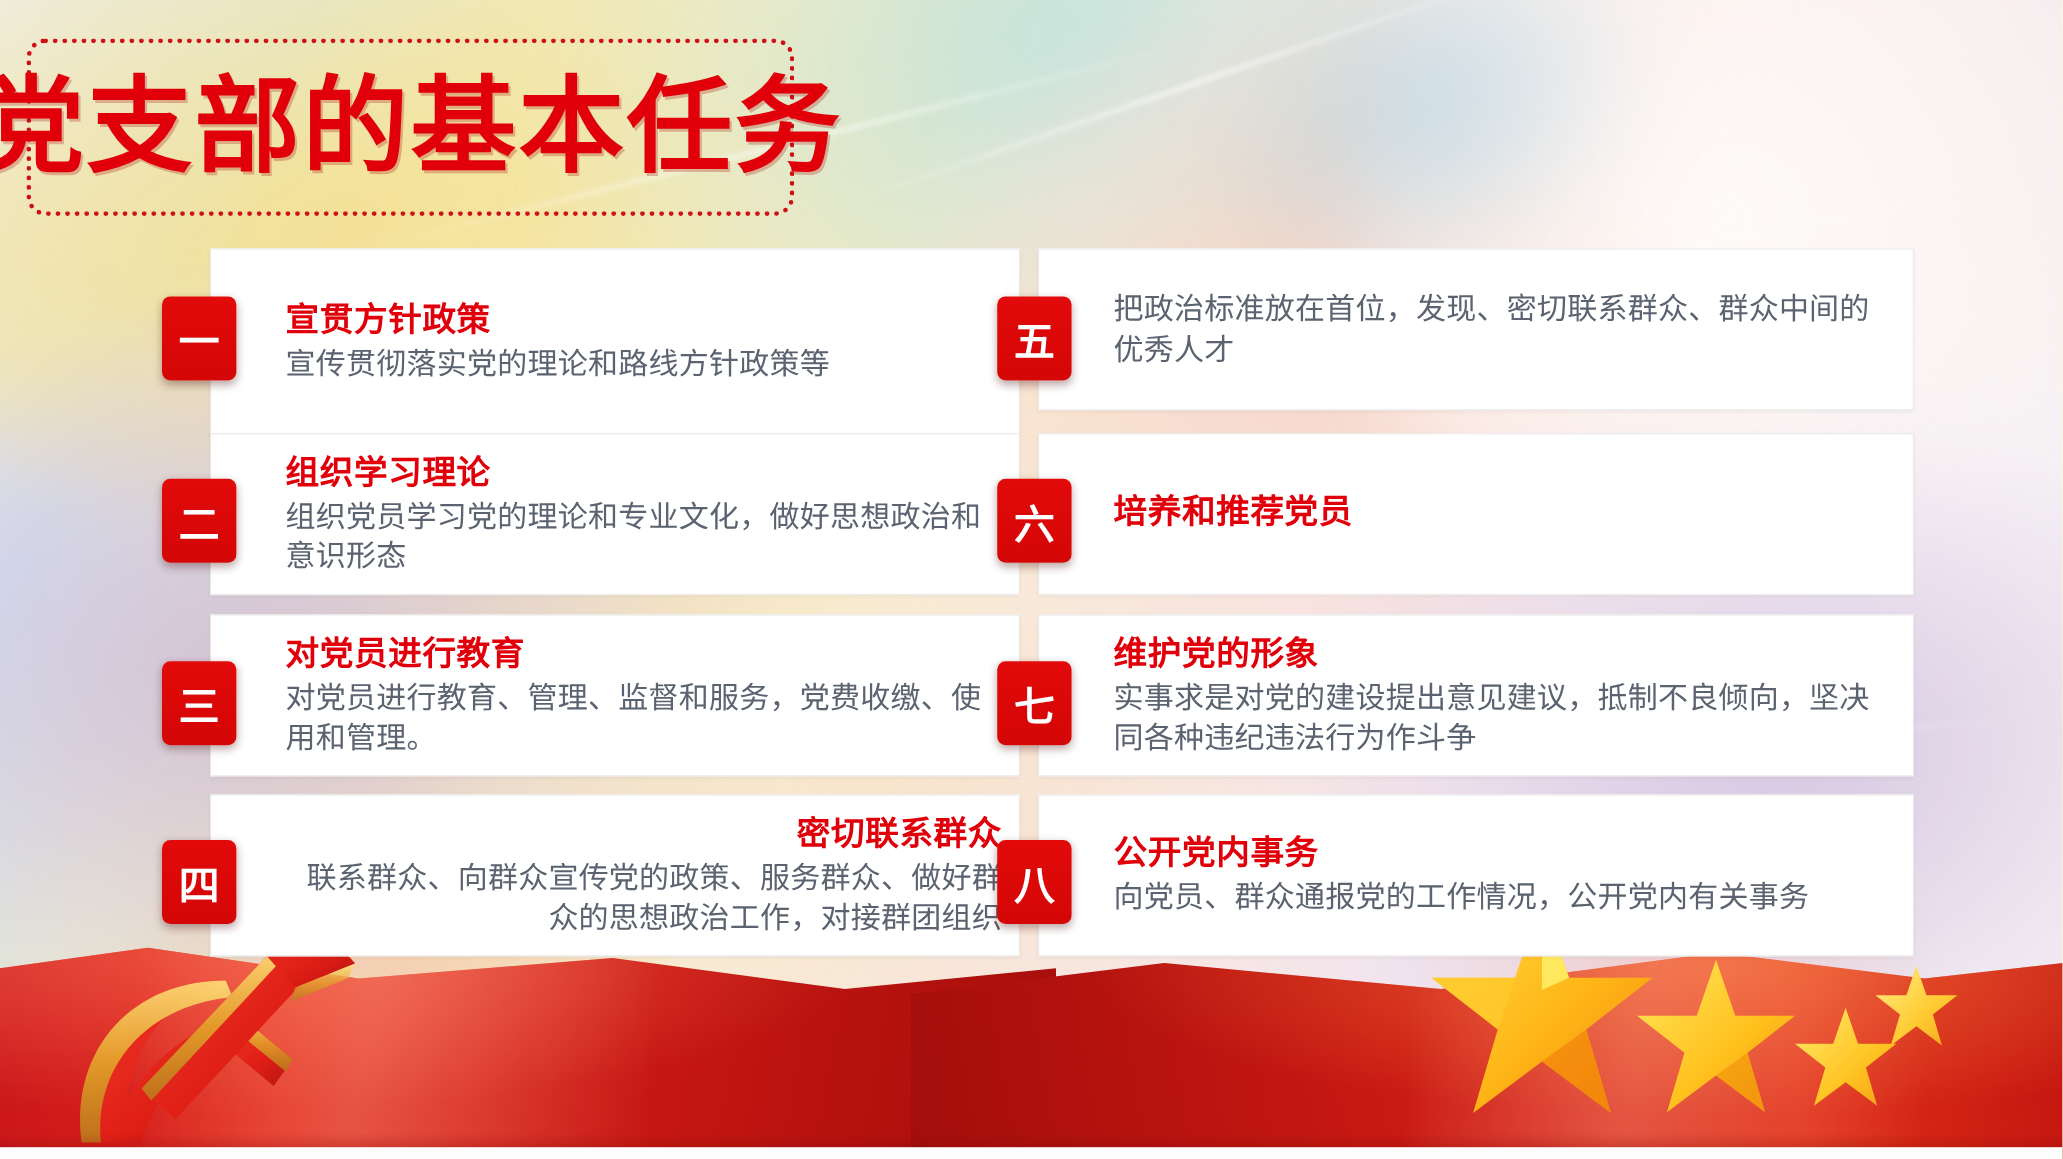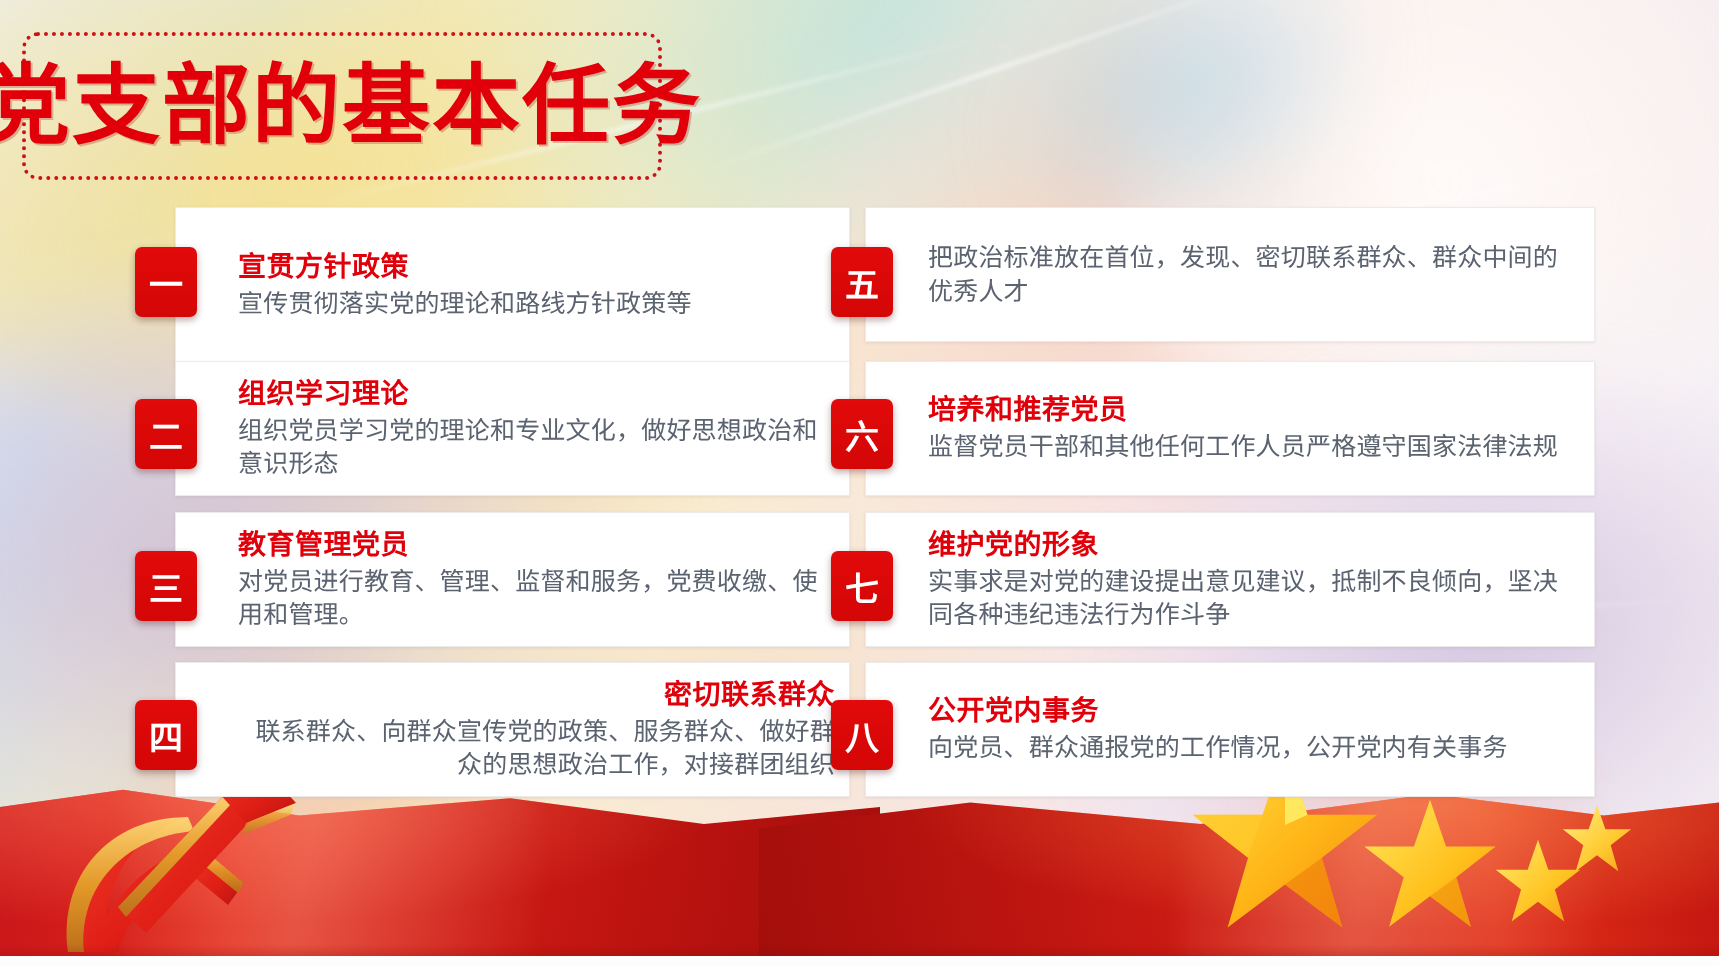--- a/index.html
+++ b/index.html
@@ -259,21 +259,21 @@
     <div class="card" style="left:0;top:361px;width:675px;height:135px;">
       <div class="card-inner">
         <p class="card-title">组织学习理论</p>
         <p class="card-desc">组织党员学习党的理论和专业文化，做好思想政治和意识形态</p>
       </div>
     </div>
     <div class="badge" style="left:-40px;top:399px;">二</div>
 
     <div class="card" style="left:0;top:512px;width:675px;height:135px;">
       <div class="card-inner">
-        <p class="card-title">教育管理党员</p>
+        <p class="card-title">对党员进行教育</p>
         <p class="card-desc">对党员进行教育、管理、监督和服务，党费收缴、使用和管理。</p>
       </div>
     </div>
     <div class="badge" style="left:-40px;top:551px;">三</div>
 
     <div class="card" style="left:0;top:662px;width:675px;height:135px;text-align:right;">
       <div class="card-inner">
         <p class="card-title">密切联系群众</p>
         <p class="card-desc">联系群众、向群众宣传党的政策、服务群众、做好群众的思想政治工作，对接群团组织</p>
       </div>
@@ -286,21 +286,20 @@
     <div class="card" style="left:0;top:207px;width:730px;height:135px;">
       <div class="card-inner">
         <p class="card-desc">把政治标准放在首位，发现、密切联系群众、群众中间的优秀人才</p>
       </div>
     </div>
     <div class="badge" style="left:-34px;top:247px;">五</div>
 
     <div class="card" style="left:0;top:361px;width:730px;height:135px;">
       <div class="card-inner">
         <p class="card-title">培养和推荐党员</p>
-        <p class="card-desc">监督党员干部和其他任何工作人员严格遵守国家法律法规</p>
       </div>
     </div>
     <div class="badge" style="left:-34px;top:399px;">六</div>
 
     <div class="card" style="left:0;top:512px;width:730px;height:135px;">
       <div class="card-inner">
         <p class="card-title">维护党的形象</p>
         <p class="card-desc">实事求是对党的建设提出意见建议，抵制不良倾向，坚决同各种违纪违法行为作斗争</p>
       </div>
     </div>

